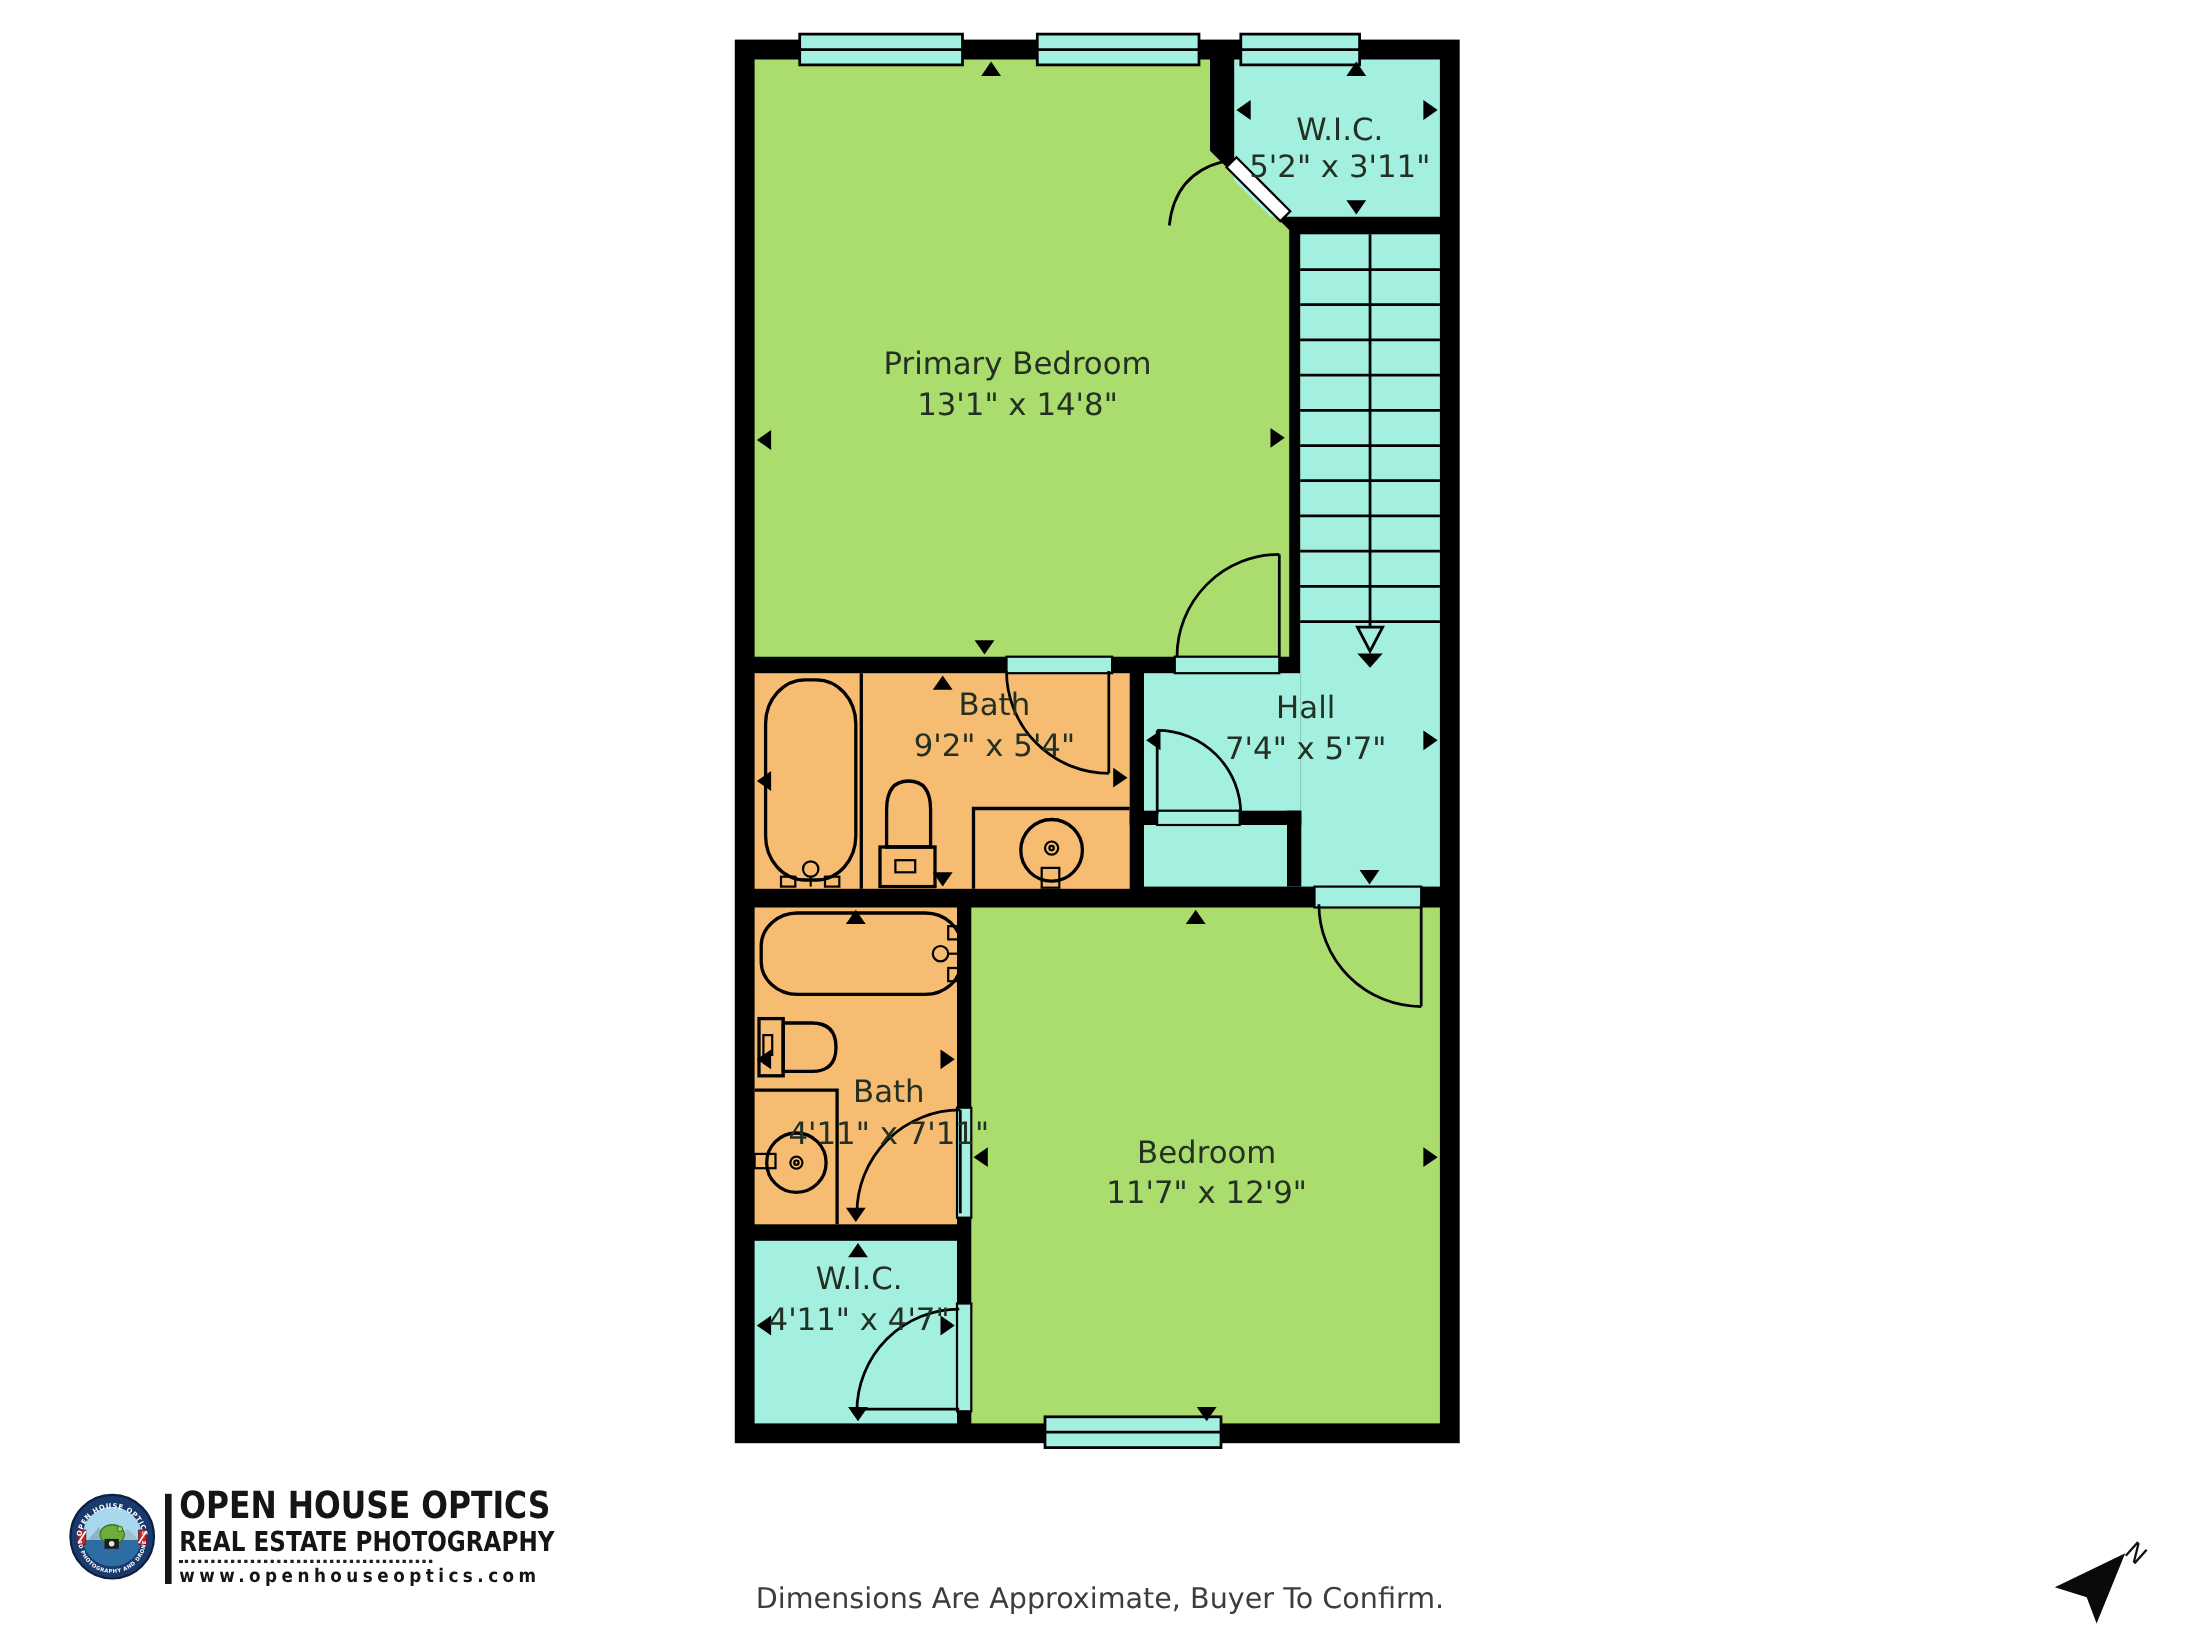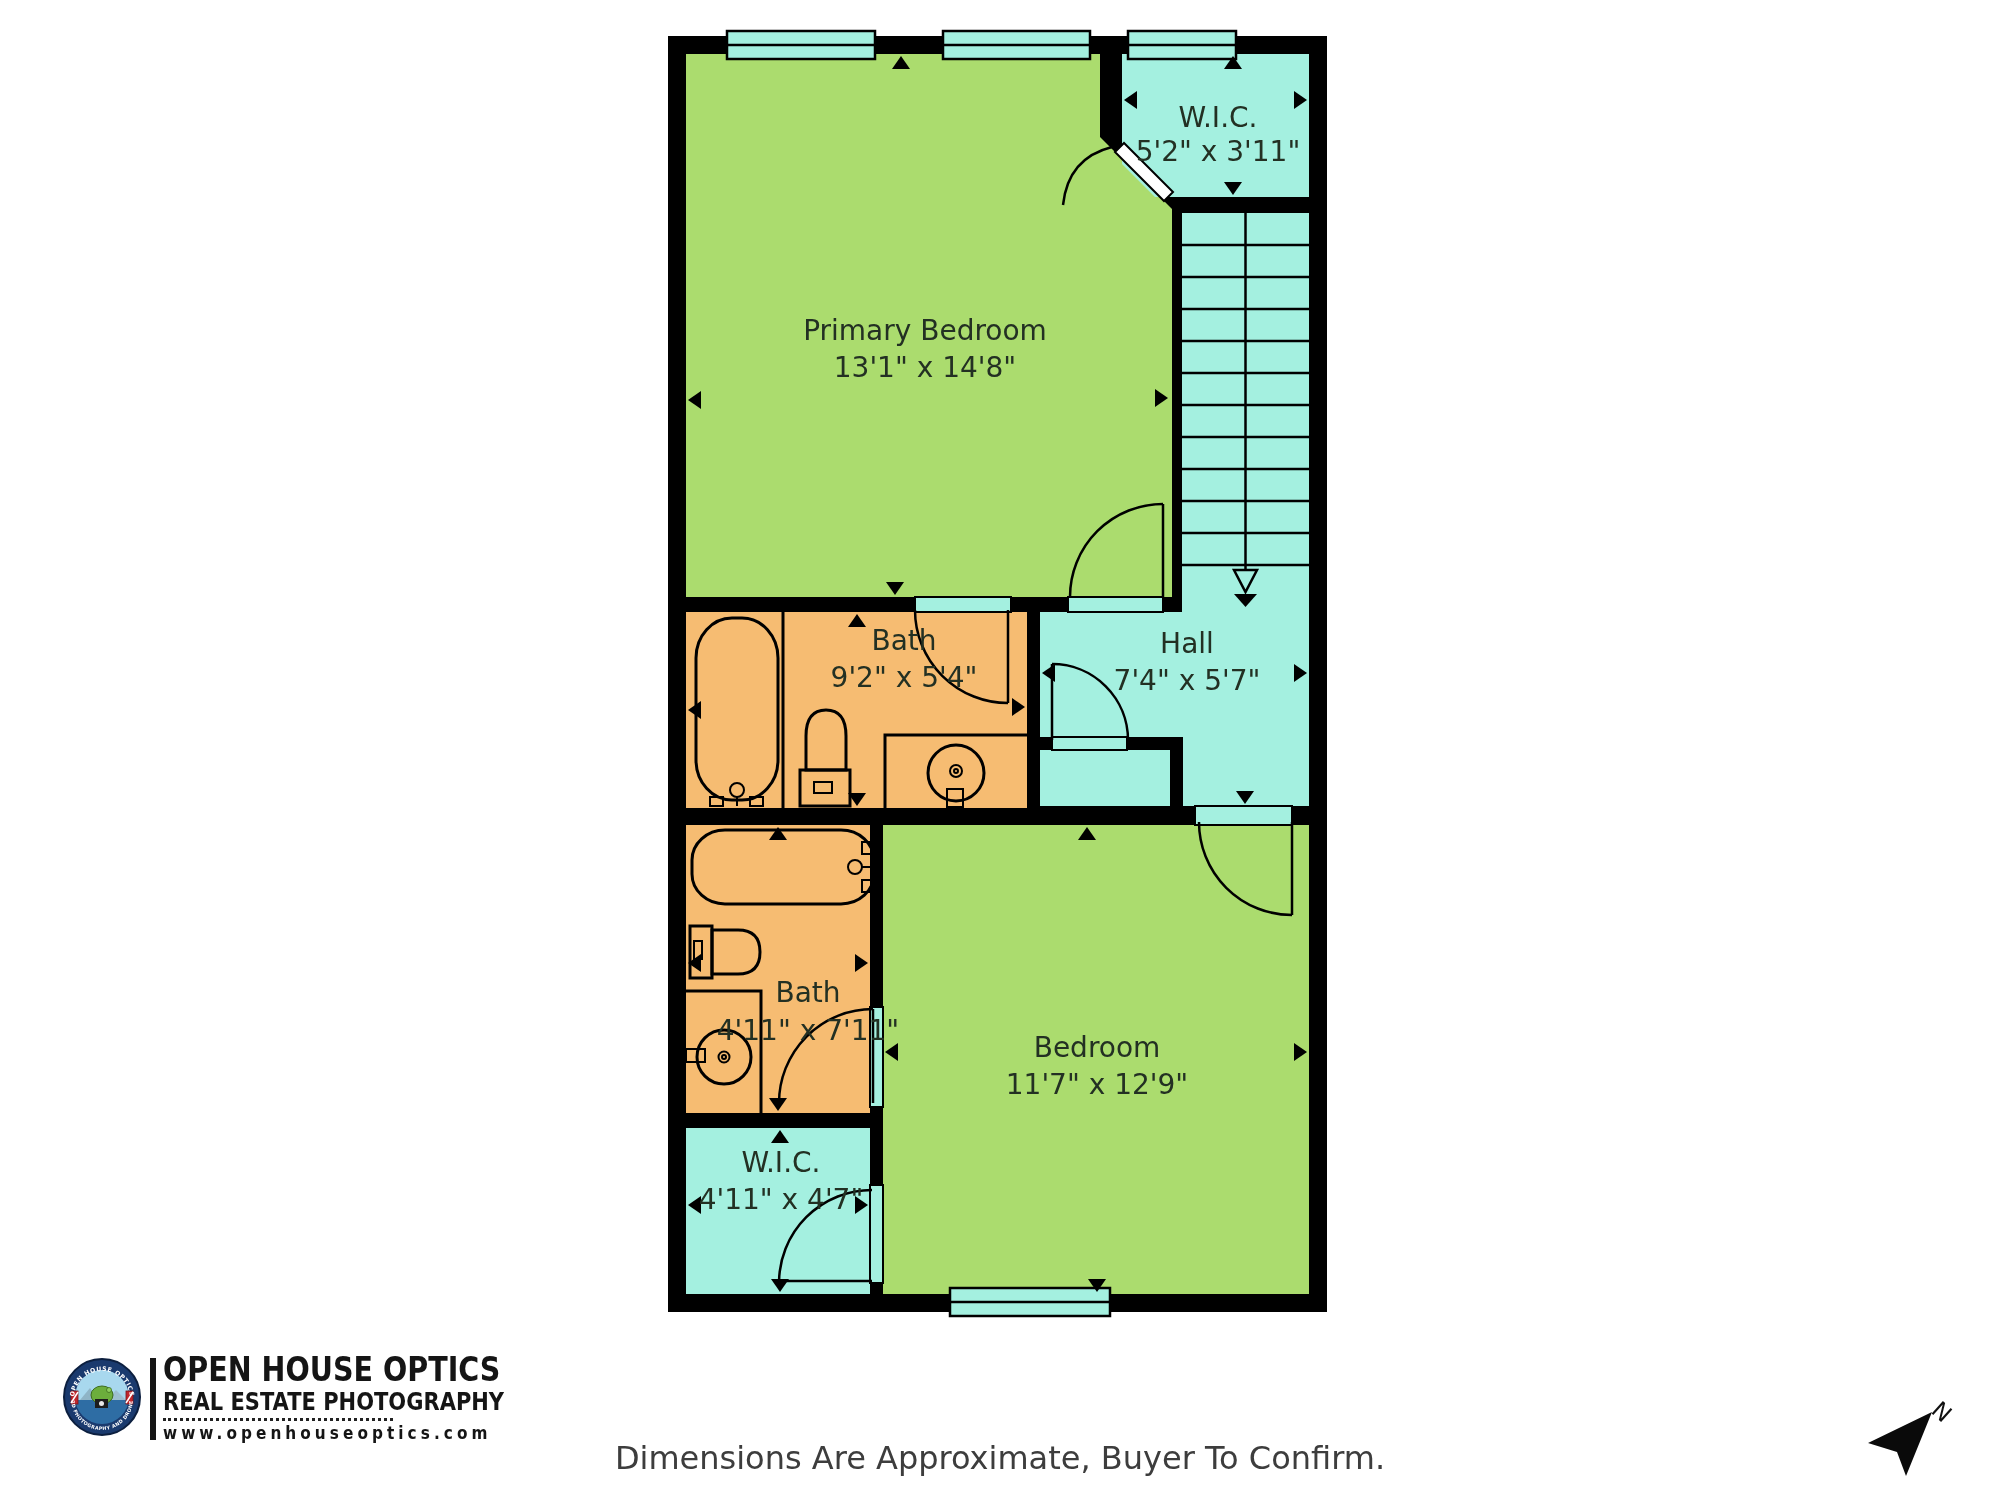--- a/index.html
+++ b/index.html
@@ -18,21 +18,21 @@
   #logo{position:absolute;left:60px;top:1352px;width:420px;height:95px;}
   #logo-badge{position:absolute;left:2px;top:2px;}
   #logo-divider{position:absolute;left:90px;top:6px;width:6px;height:82px;background:#151515;}
   .lg-line{position:absolute;left:103px;white-space:nowrap;color:#151515;
            transform-origin:left top;line-height:1;}
   #lg-company{top:0px;font-size:34px;font-weight:700;transform:scaleX(0.84);}
   #lg-tagline{top:37px;font-size:25px;font-weight:700;transform:scaleX(0.84);}
   #lg-dots{position:absolute;left:103px;top:66px;width:230px;border-top:3px dotted #222;}
   #lg-web{top:73px;font-size:17px;font-weight:700;letter-spacing:4.5px;transform:scaleX(0.90);}
   #footer-note{position:absolute;left:0;top:1439px;width:2000px;text-align:center;
-               font-size:32px;color:#3d3d3d;}
+               font-size:26px;color:#3d3d3d;}
 </style>
 </head>
 <body>
 
 <svg id="plan-svg" width="2000" height="1500" viewBox="0 0 2000 1500">
 
   <rect x="668" y="36" width="659" height="1276" fill="#000000"></rect>
 
   <polygon points="686,54 1100,54 1100,137 1172,209 1172,597 686,597" fill="#abdc6e"></polygon>
   <polygon points="1122,54 1309,54 1309,197 1155,197 1122,164" fill="#a4f0e0"></polygon>

